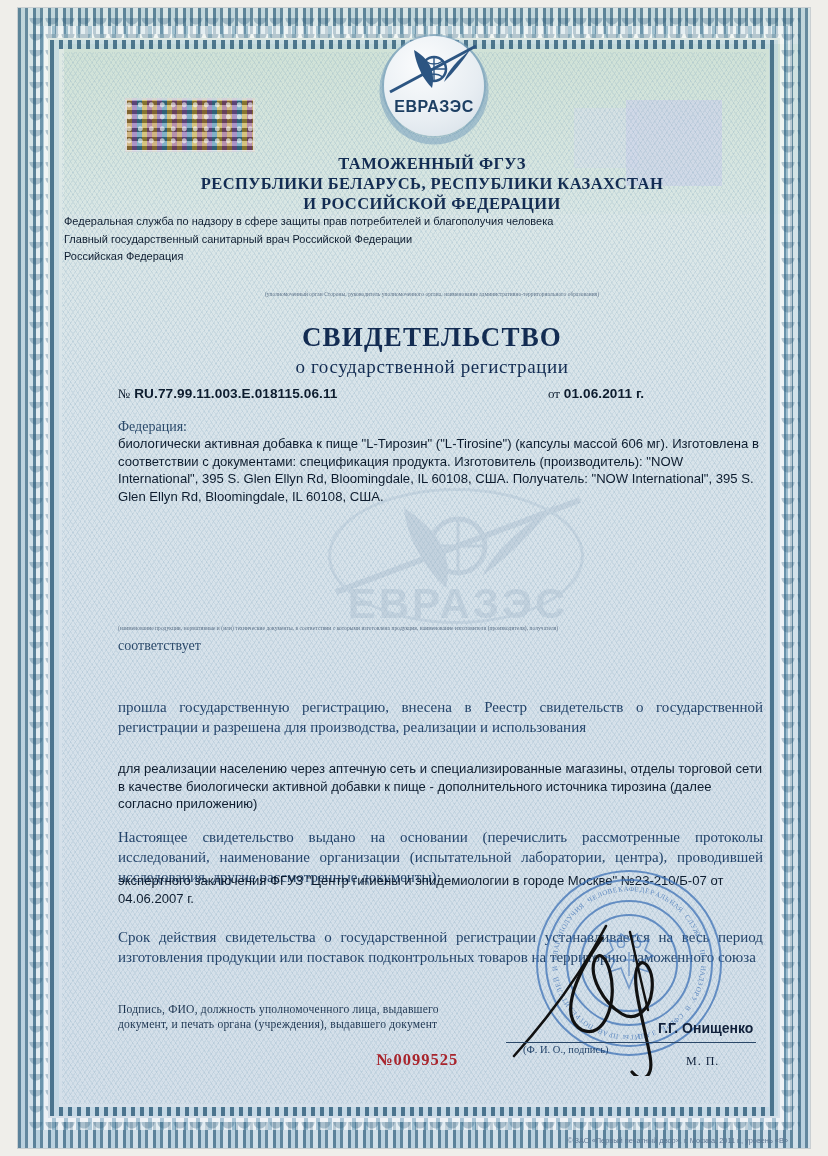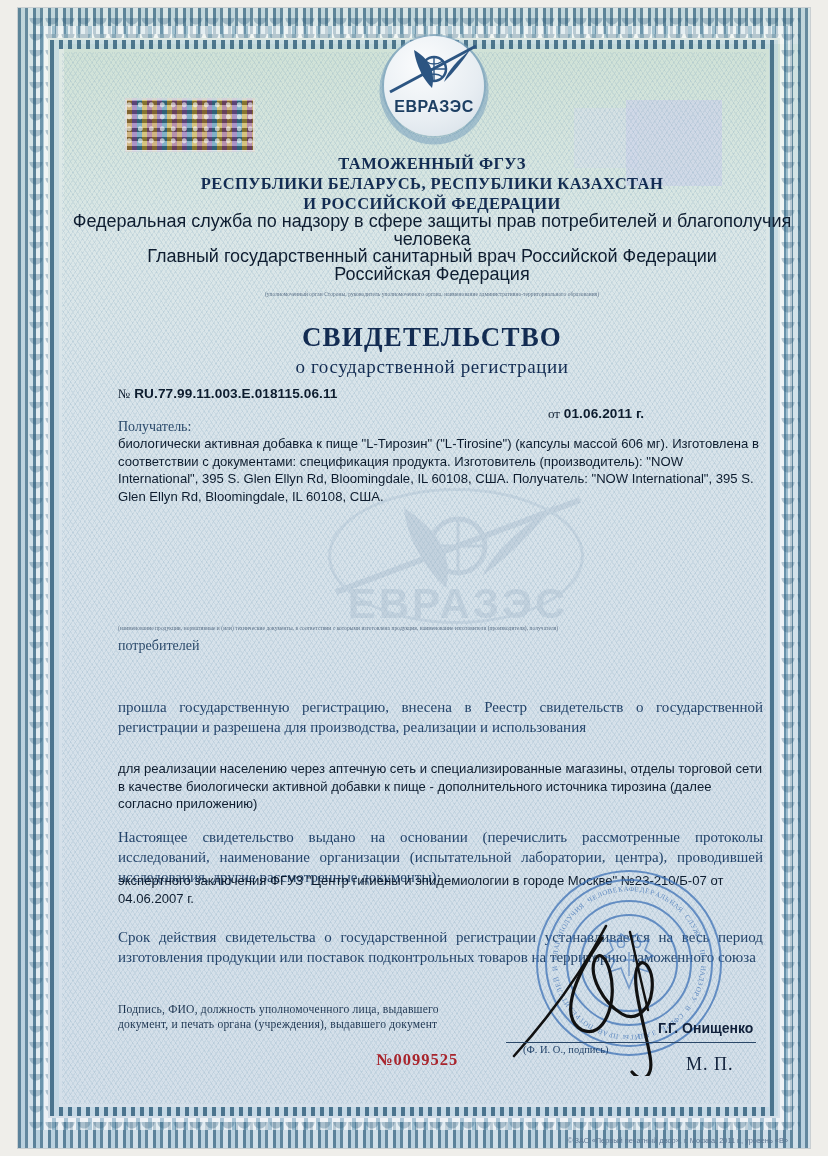--- a/index.html
+++ b/index.html
@@ -76,33 +76,33 @@
   .wm .wdisc{position:absolute;left:10px;top:0;width:250px;height:130px;border-radius:50%;
     border:3px solid #9fb6cb;}
   .wm .wword{position:absolute;left:0;top:92px;width:280px;text-align:center;
     font-weight:bold;font-size:42px;letter-spacing:3px;color:#97aec4;}
 
   
   .tx{position:absolute;color:#0d1c2e;}
   .ttl{font-family:"Liberation Serif",serif;font-weight:bold;color:#132c52;
        text-align:center;letter-spacing:.4px;}
   .hdr1{left:46px;top:146px;width:736px;font-size:16.5px;line-height:20px;}
-  .subhdr{left:46px;top:205px;width:736px;text-align:center;font-size:18px;
+  .subhdr{left:46px;top:205px;width:736px;text-align:left;font-size:11px;
           line-height:17.5px;color:#0e1d30;}
   .micro{font-size:5.4px;color:#5a6f86;letter-spacing:.1px;
          font-family:"Liberation Serif",serif;}
   .mic1{left:46px;top:283px;width:736px;text-align:center;}
   .big{left:46px;top:314px;width:736px;font-size:27px;letter-spacing:1.2px;}
   .big2{left:46px;top:348px;width:736px;font-family:"Liberation Serif",serif;
         font-size:19px;color:#132c52;text-align:center;letter-spacing:.6px;}
 
   .numrow{left:100px;top:378px;width:640px;font-size:13.6px;}
   .numrow .nolbl{font-family:"Liberation Serif",serif;font-size:13px;}
   .numrow .val{font-weight:bold;letter-spacing:.1px;}
-  .ot{position:absolute;left:430px;top:0;margin-top:20px;}
+  .ot{position:absolute;left:430px;top:0;}
 
   .lbl{font-family:"Liberation Serif",serif;color:#2b4a6b;font-size:14px;}
   .prodlbl{left:100px;top:411px;}
   .prodtxt{left:100px;top:427px;width:645px;font-size:13.1px;line-height:17.6px;}
 
   .mic2{left:100px;top:617px;width:645px;}
   .sootv{left:100px;top:630px;}
   .sootvtxt{left:100px;top:645px;width:645px;font-size:13.1px;line-height:17.6px;}
 
   .serifpara{font-family:"Liberation Serif",serif;font-size:15px;line-height:20px;
@@ -115,21 +115,21 @@
 
   .srok{left:100px;top:919px;width:645px;}
 
   .signlbl{left:100px;top:994px;width:360px;font-family:"Liberation Serif",serif;
            font-size:11.6px;line-height:15px;color:#1d3551;letter-spacing:.2px;}
   .fio{position:absolute;left:640px;top:1012px;font-size:14px;font-weight:bold;color:#10203a;}
   .sigline{position:absolute;left:488px;top:1034px;width:250px;height:1px;background:#2a4768;}
   .fiolbl{position:absolute;left:505px;top:1036px;font-family:"Liberation Serif",serif;
           font-size:10.5px;color:#24446a;}
   .mp{position:absolute;left:668px;top:1046px;font-family:"Liberation Serif",serif;
-      font-size:18px;color:#10203a;letter-spacing:1px;}
+      font-size:12px;color:#10203a;letter-spacing:1px;}
   .serial{position:absolute;left:358px;top:1042px;font-family:"Liberation Serif",serif;
           font-weight:bold;font-size:16.5px;color:#a8242c;letter-spacing:1px;}
 
   .footer{position:absolute;left:430px;top:1128px;width:340px;text-align:right;
           font-size:7.4px;color:#5a7490;}
 
   
   .stamp{position:absolute;left:518px;top:862px;width:186px;height:186px;opacity:.72;}
   .stamp .ring{position:absolute;border-radius:50%;border:2px solid #3a6fb5;}
   .r1{inset:0;} .r2{inset:9px;border-width:1px;} .r3{inset:30px;border-width:1px;}
@@ -202,25 +202,25 @@
 
     <div class="tx numrow">
       <span class="nolbl">№</span>
       <span class="val">RU.77.99.11.003.Е.018115.06.11</span>
       <span class="ot">
         <span class="nolbl">от</span>
         <span class="val">01.06.2011 г.</span>
       </span>
     </div>
 
-    <div class="tx lbl prodlbl">Получатель:</div>
+    <div class="tx lbl prodlbl">Федерация:</div>
     <div class="tx prodtxt">биологически активная добавка к пище "L-Тирозин" ("L-Tirosine") (капсулы массой 606 мг). Изготовлена в соответствии с документами: спецификация продукта. Изготовитель (производитель): "NOW International", 395 S. Glen Ellyn Rd, Bloomingdale, IL 60108, США.  Получатель: "NOW International", 395 S. Glen Ellyn Rd, Bloomingdale, IL 60108, США.</div>
     <div class="tx micro mic2">(наименование продукции, нормативные и (или) технические документы, в соответствии с которыми изготовлена продукция, наименование изготовителя (производителя), получателя)</div>
 
-    <div class="tx lbl sootv">потребителей</div>
+    <div class="tx lbl sootv">соответствует</div>
 
     <div class="tx serifpara reg">прошла государственную регистрацию, внесена в Реестр свидетельств о государственной регистрации и разрешена для производства, реализации и использования</div>
     <div class="tx regtxt">для реализации населению через аптечную сеть и специализированные магазины, отделы торговой сети в качестве биологически активной добавки к пище - дополнительного источника тирозина (далее согласно приложению)</div>
 
     <div class="tx serifpara basis">Настоящее свидетельство выдано на основании (перечислить рассмотренные протоколы исследований, наименование организации (испытательной лаборатории, центра), проводившей исследования, другие рассмотренные документы):</div>
     <div class="tx basistxt">экспертного заключения ФГУЗ "Центр гигиены и эпидемиологии в городе Москве" №23-210/Б-07 от 04.06.2007 г.</div>
 
     <div class="tx serifpara srok">Срок действия свидетельства о государственной регистрации устанавливается на весь период изготовления продукции или поставок подконтрольных товаров на территорию таможенного союза</div>
 
     <div class="stamp">

